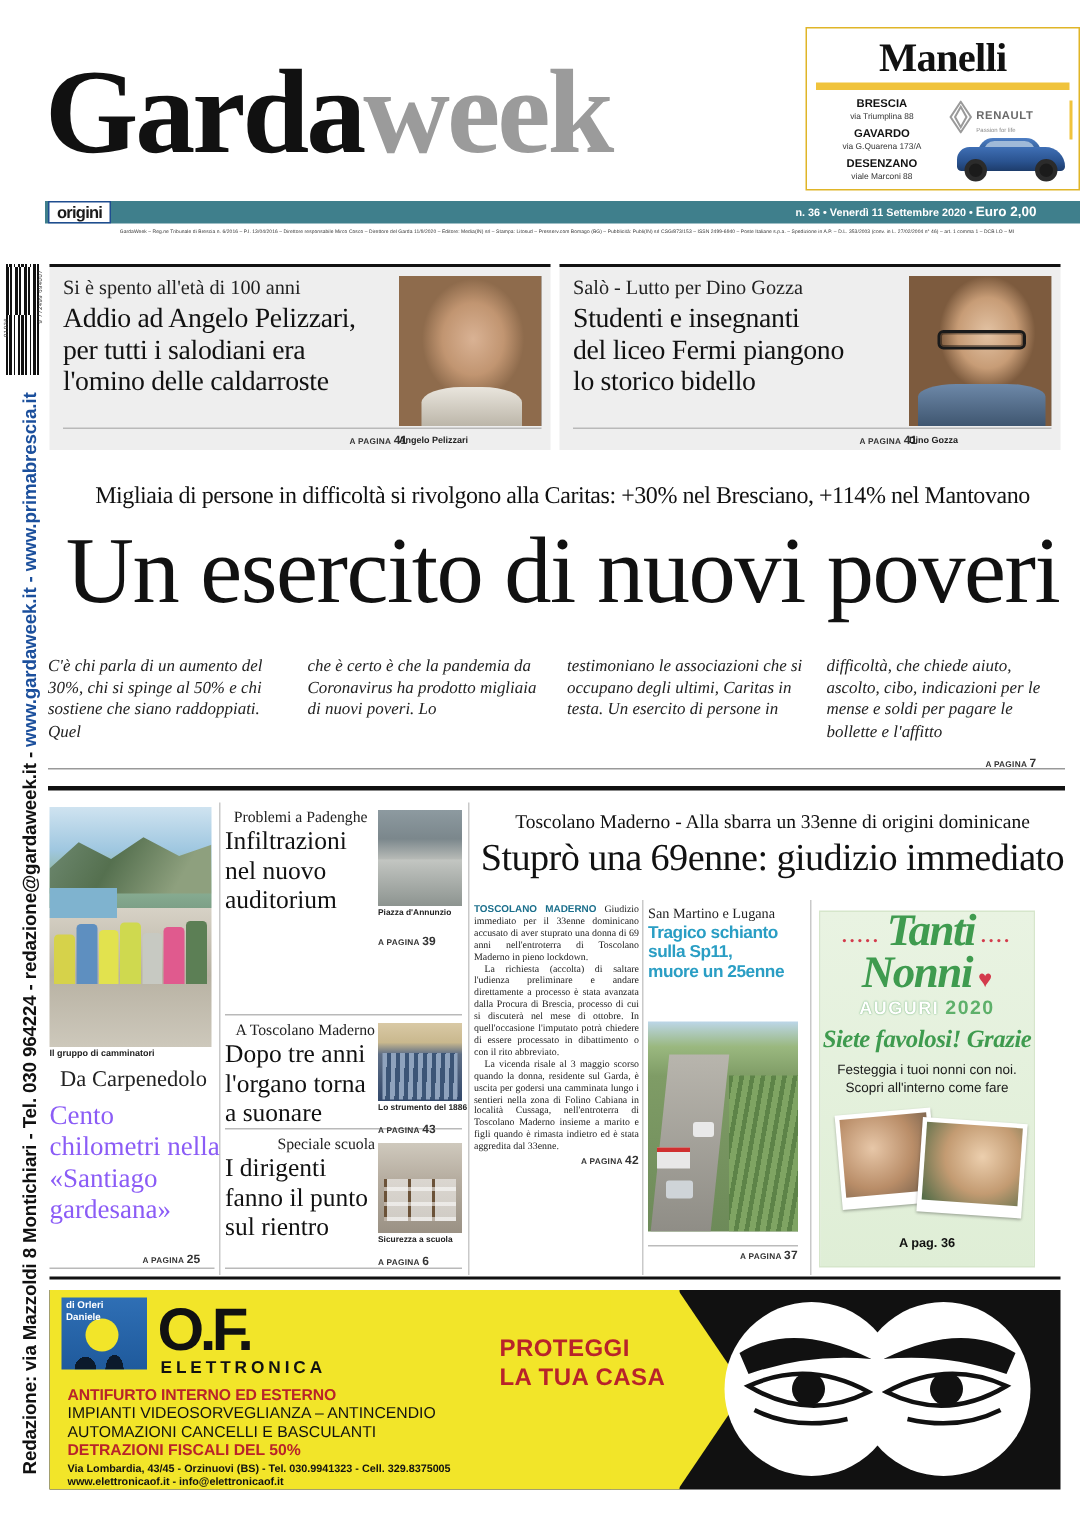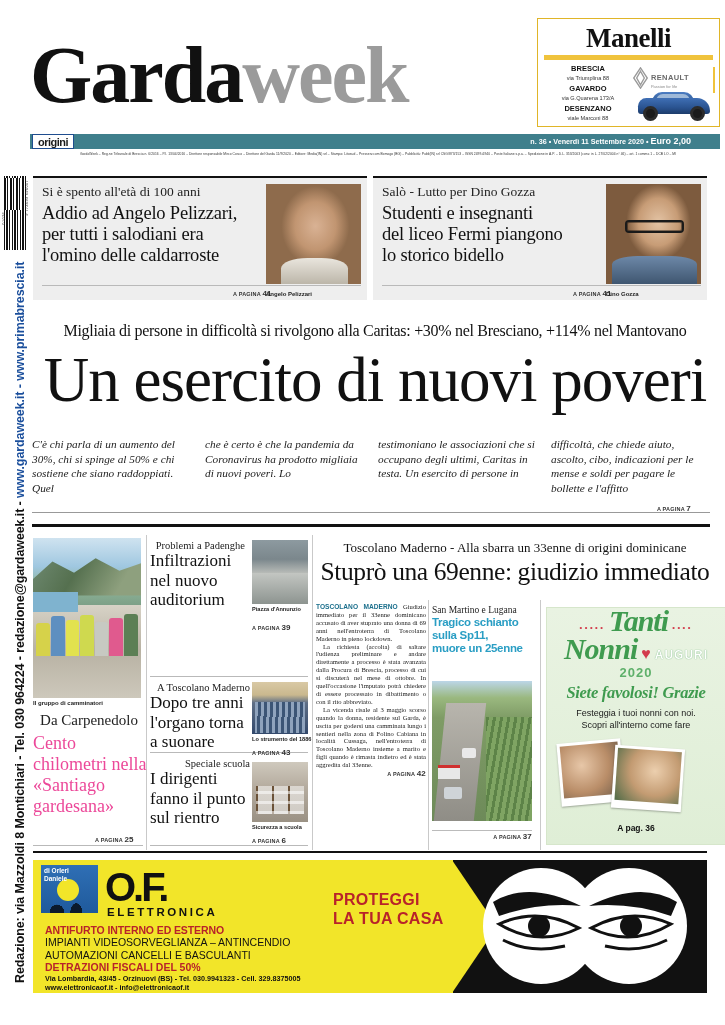--- a/index.html
+++ b/index.html
@@ -250,21 +250,21 @@
   .walk-cap {
     position: absolute; left: 33px; top: 700px; width: 110px;
     font-family: "Liberation Sans", sans-serif; font-size: 6px; font-weight: bold; color:#222;
   }
   .carp-kicker {
     position: absolute; left: 33px; top: 712px; width: 112px;
     font-family: "Liberation Serif", serif; font-size: 15px; color: #222; text-align: center;
   }
   .carp-head {
     position: absolute; left: 33px; top: 733px; width: 115px;
-    font-family: "Liberation Serif", serif; font-size: 18px; line-height: 21px; color: #ec4899;
+    font-family: "Liberation Serif", serif; font-size: 18px; line-height: 21px; color: #8b5cf6;
   }
 
   
   .brief { position: absolute; }
   .brief-kicker { font-family: "Liberation Serif", serif; font-size: 10.5px; color: #222; text-align:right; }
   .brief-head { font-family: "Liberation Serif", serif; font-size: 17px; line-height: 19.5px; color: #111; }
   .brief-photo { position: absolute; overflow:hidden; }
   .brief-cap { font-family: "Liberation Sans", sans-serif; font-size: 5.6px; font-weight:bold; color:#222; }
 
   .ph-audit { background: linear-gradient(180deg,#8d9aa0 0%, #7b878c 30%, #b9bcb8 52%, #9aa0a0 100%); }
@@ -309,21 +309,21 @@
   .sm-photo .vines { position:absolute; right:0; top:26%; width:46%; height:74%;
     background: repeating-linear-gradient(100deg,#5d8348 0 3px,#7fa463 3px 7px); }
   .sm-photo .amb { position:absolute; left:6%; top:60%; width:22%; height:10%; background:#e8e8e8; border-top:3px solid #d03030;}
   .sm-photo .c1 { position:absolute; left:30%; top:48%; width:14%; height:7%; background:#e9e9e9; border-radius:2px;}
   .sm-photo .c2 { position:absolute; left:12%; top:76%; width:18%; height:8%; background:#cfd4d8; border-radius:2px;}
   .sm-apag { position: absolute; right: 0; bottom: 4px; }
   .sm-rule { position:absolute; left:0; right:0; bottom:14px; height:1px; background:#bbb; }
 
   
   .nonni {
-    position: absolute; left: 546px; top: 607px; width: 180px; height: 238px;
+    position: absolute; left: 546px; top: 607px; width: 144px; height: 238px;
     background: linear-gradient(180deg,#e9f3e2 0%, #dfeed6 100%);
     border: 1px solid #d6e6cb;
     text-align: center; overflow: hidden;
   }
   .nonni .tanti {
     font-family: "Liberation Serif", serif; font-style: italic; font-weight: bold;
     font-size: 30px; color: #3f9b4f; line-height: 26px; margin-top: 10px; letter-spacing:-1px;
   }
   .nonni .nonniword {
     font-family: "Liberation Serif", serif; font-style: italic; font-weight: bold;

